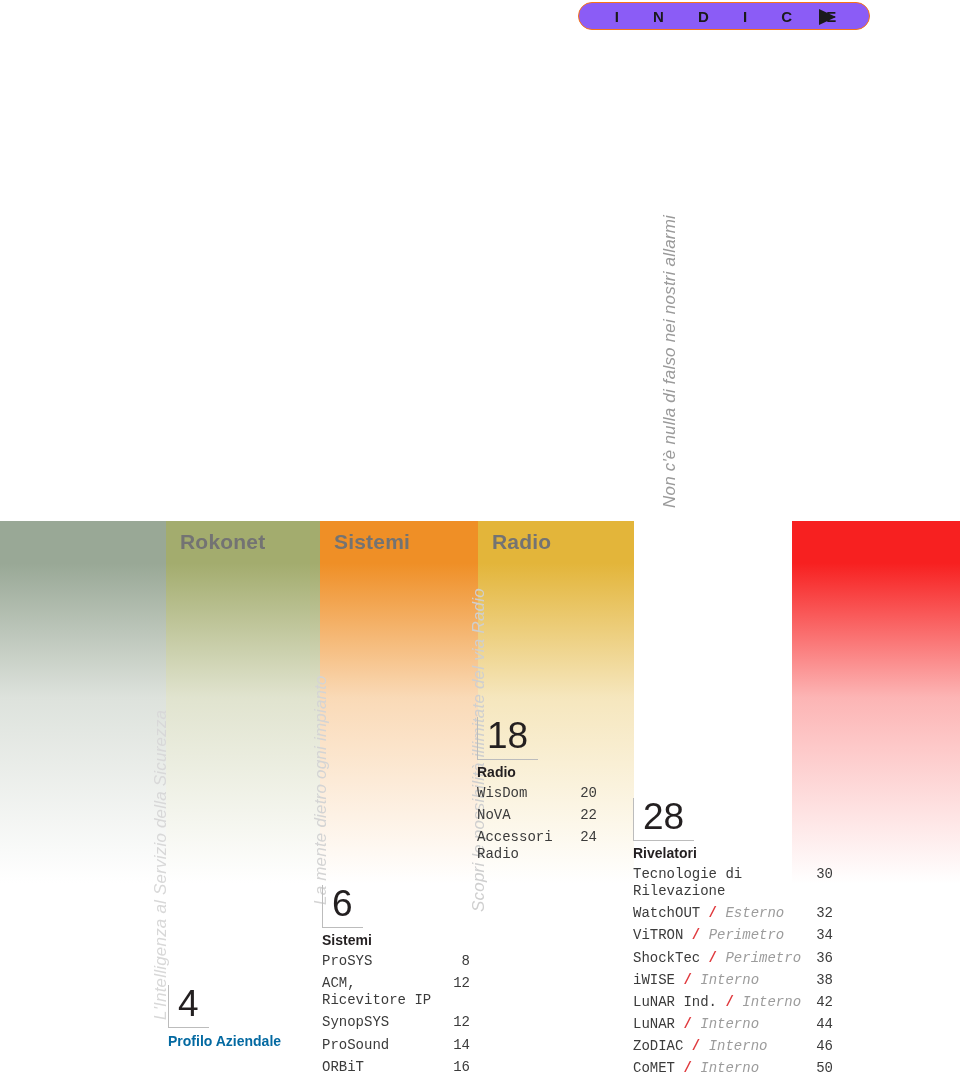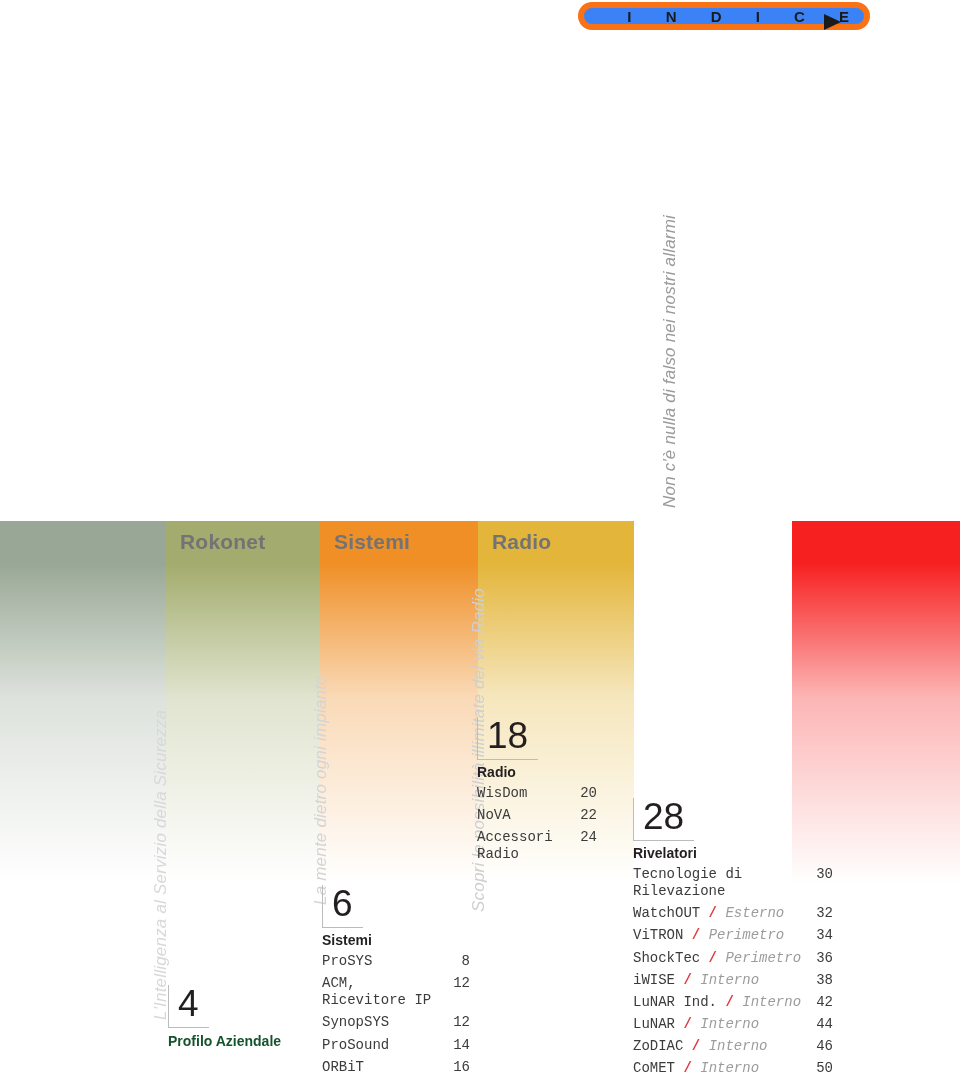--- a/index.html
+++ b/index.html
@@ -17,26 +17,26 @@
     color: #231f20;
   }
 
   
   .indice-pill {
     position: absolute;
     left: 578px;
     top: 2px;
     width: 292px;
     height: 28px;
-    border: 6px solid #f97316;
+    border: 1px solid #f97316;
     border-radius: 14px;
-    background: #3b82f6;
+    background: #8b5cf6;
     display: flex;
     align-items: center;
-    justify-content: flex-end;
+    justify-content: center;
     box-sizing: border-box;
     padding-left: 18px;
   }
   .indice-letters {
     font-size: 15px;
     font-weight: bold;
     letter-spacing: 15px;
     color: #1a1a1a;
     line-height: 1;
     white-space: nowrap;
@@ -161,21 +161,21 @@
     font-weight: bold;
   }
   .sub {
     color: #9c9c9c;
     font-style: italic;
   }
 
   .caption-bold {
     font-size: 14px;
     font-weight: bold;
-    color: #14532d;
+    color: #0369a1;
     margin-top: 6px;
     line-height: 1.1;
   }
 </style>
 </head>
 <body>
 
 <div class="indice-pill">
   <span class="indice-letters">I N D I C E</span>
   <span class="indice-arrow"></span>

